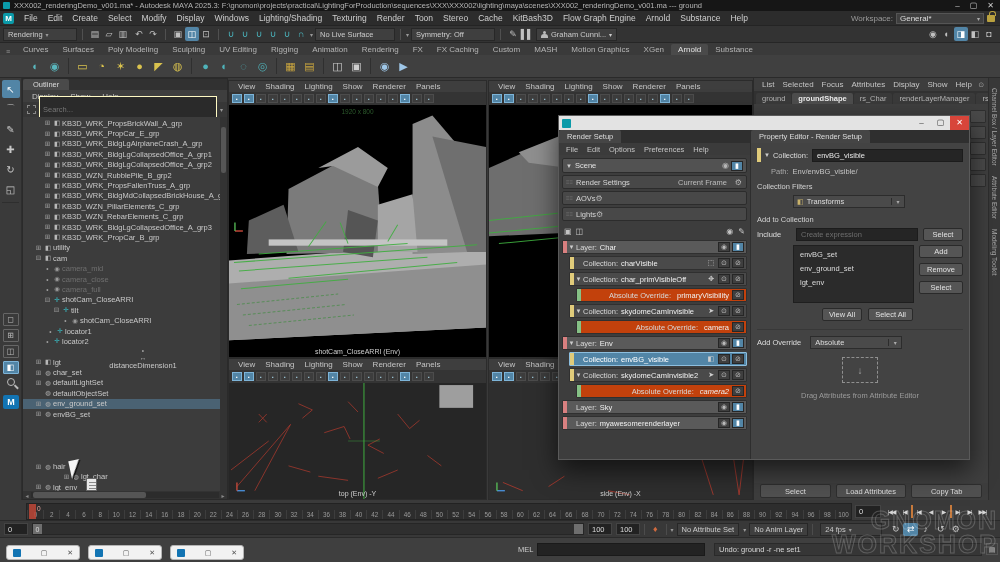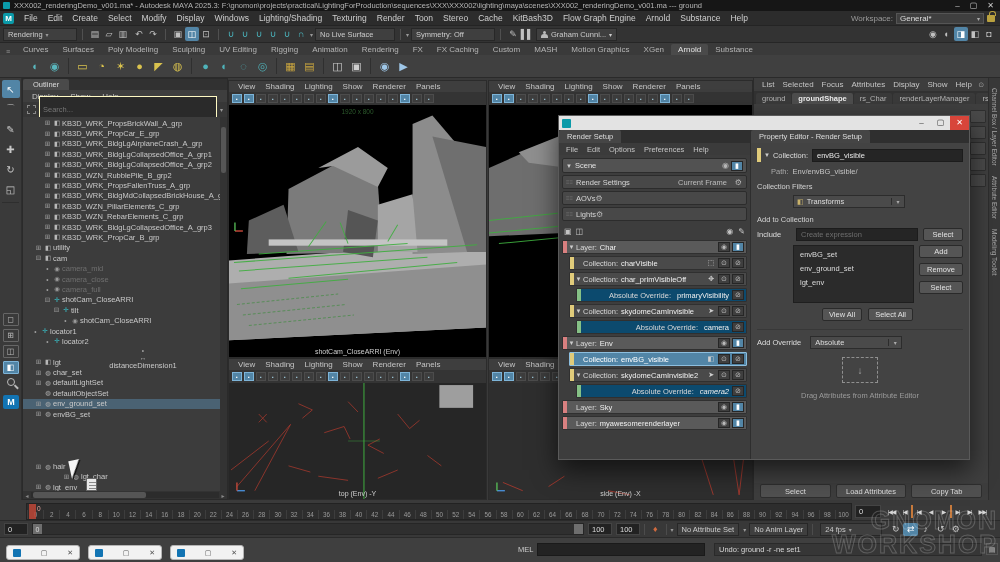--- a/index.html
+++ b/index.html
@@ -113,21 +113,21 @@
 .gear{margin-left:auto;color:#b5b5b5;font-size:8px;padding-right:4px}
 .rsrow .gear{margin-left:0}
 #rstools{height:14px;display:flex;align-items:center;gap:4px;padding:0 5px;margin-top:3px}
 #rstools .ti{font-size:8px;color:#c3c3c3}
 #rstools .right{margin-left:auto;display:flex;gap:5px}
 #rslayers{flex:1;padding:2px 3px;overflow:hidden}
 .lrow{height:14px;margin-bottom:2px;display:flex;align-items:center;border:1px solid #303030;border-radius:1px;font-size:7.5px;position:relative}
 .lrow .bar{width:4px;height:100%;flex:none}
 .lrow.layer{background:#5a5a5a}.lrow.layer .bar{background:#d98080}
 .lrow.collection{background:#4a4a4a;margin-left:7px}.lrow.collection .bar{background:#e0cb7a}
-.lrow.override{background:#0c4a6e;margin-left:14px}.lrow.override .bar{background:#86c186}
+.lrow.override{background:#c2410c;margin-left:14px}.lrow.override .bar{background:#86c186}
 .lrow.selected{background:#5285a6;border-color:#8cbede}
 .lrow .car{font-size:6px;color:#ccc;width:9px;text-align:center}
 .lrow .lab{color:#d8d8d8;margin-right:3px}
 .lrow .nam{color:#f0f0f0}
 .lrow.selected .lab,.lrow.selected .nam{color:#fff}
 .lrow .rt{margin-left:auto;display:flex;align-items:center;gap:2px;padding-right:2px}
 .tg{width:12px;height:10px;border:1px solid #262626;background:#3f3f3f;display:flex;align-items:center;justify-content:center;font-size:7px;color:#b9b9b9}
 .tg.mon{background:#5285a6;color:#fff}
 .lrow .tico{font-size:7px;color:#cfcfcf;margin-right:2px}
 .lrow.override .ov{margin-left:auto;display:flex;align-items:center;gap:3px;padding-right:2px}
@@ -473,21 +473,21 @@
       <div class="oitem" style="padding-left: 29px;">
         <span class="exp">⊟</span>
         <span class="oic" style="color: rgb(57, 192, 200);">✛</span>
         <span>tilt</span>
       </div>
       <div class="oitem" style="padding-left: 38px;">
         <span class="exp">•</span>
         <span class="oic" style="color: rgb(154, 154, 154);">◉</span>
         <span>shotCam_CloseARRI</span>
       </div>
-      <div class="oitem" style="padding-left: 8px;">
+      <div class="oitem" style="padding-left: 23px;">
         <span class="exp">•</span>
         <span class="oic" style="color: rgb(57, 192, 200);">✛</span>
         <span>locator1</span>
       </div>
       <div class="oitem" style="padding-left: 20px;">
         <span class="exp">•</span>
         <span class="oic" style="color: rgb(57, 192, 200);">✛</span>
         <span>locator2</span>
       </div>
       <div class="oitem" style="padding-left: 36px; flex-direction: column;">

